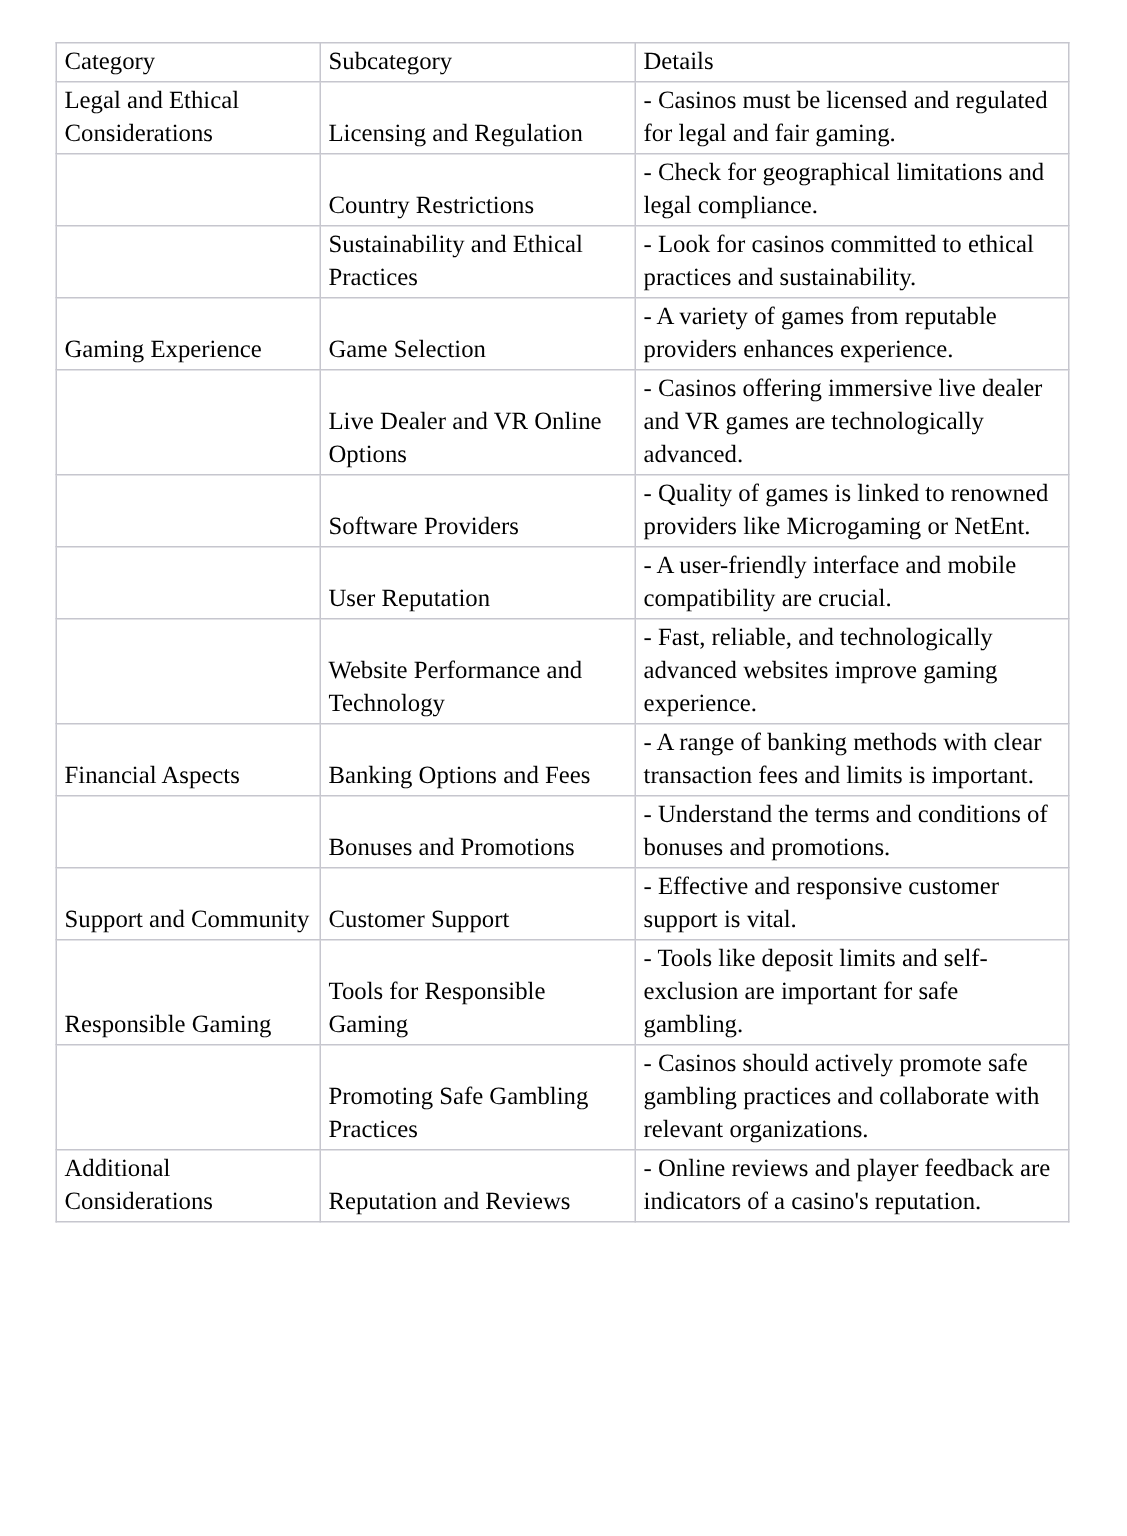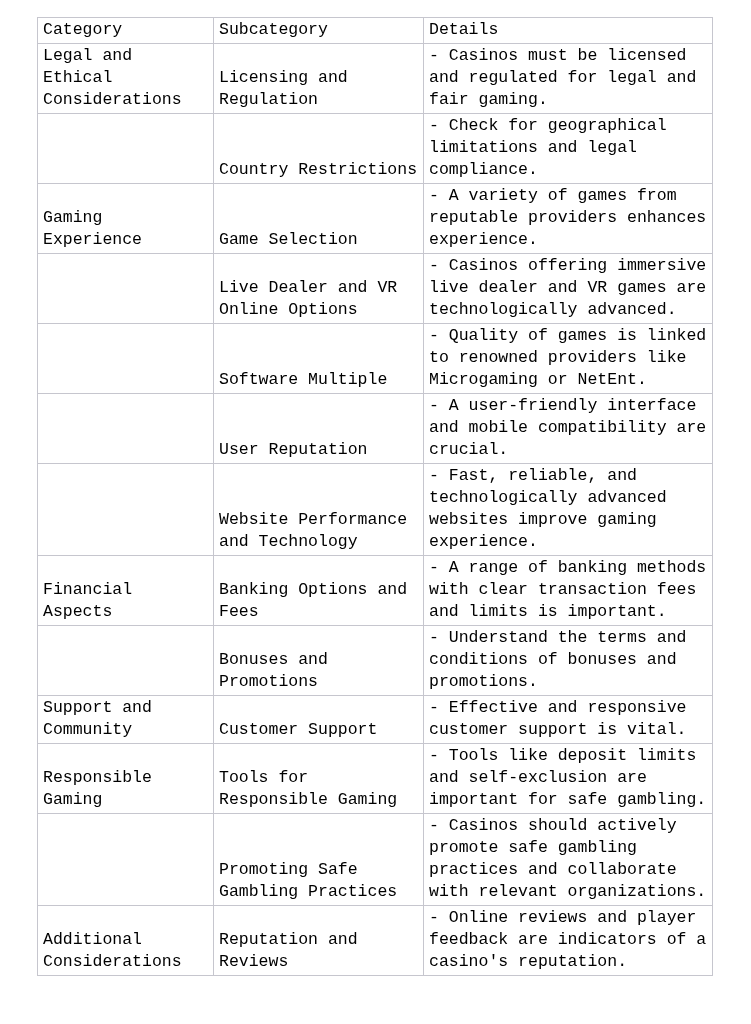--- a/index.html
+++ b/index.html
@@ -11,22 +11,21 @@
   html, body {
     width: 751px;
     height: 1024px;
     background: var(--page-bg);
     font-family: "Liberation Serif", "DejaVu Serif", serif;
     color: var(--text-color);
   }
   .table-wrap {
     position: absolute;
     left: 37px;
-    top: 17px;
-    font-family: Liberation Mono, monospace;
+    top: 28px;
   }
   table.data-table {
     border-collapse: collapse;
     table-layout: fixed;
     width: 675px;
     font-size: 16.5px;
     line-height: 22px;
   }
   col.col-category   { width: 176px; }
   col.col-subcategory{ width: 210px; }
@@ -67,32 +66,37 @@
     <td>Legal and Ethical Considerations</td>
     <td>Licensing and Regulation</td>
     <td>- Casinos must be licensed and regulated for legal and fair gaming.</td>
   </tr>
         <tr>
     <td></td>
     <td>Country Restrictions</td>
     <td>- Check for geographical limitations and legal compliance.</td>
   </tr>
         <tr>
+    <td></td>
+    <td>Sustainability and Ethical Practices</td>
+    <td>- Look for casinos committed to ethical practices and sustainability.</td>
+  </tr>
+        <tr>
     <td>Gaming Experience</td>
     <td>Game Selection</td>
     <td>- A variety of games from reputable providers enhances experience.</td>
   </tr>
         <tr>
     <td></td>
     <td>Live Dealer and VR Online Options</td>
     <td>- Casinos offering immersive live dealer and VR games are technologically advanced.</td>
   </tr>
         <tr>
     <td></td>
-    <td>Software Multiple</td>
+    <td>Software Providers</td>
     <td>- Quality of games is linked to renowned providers like Microgaming or NetEnt.</td>
   </tr>
         <tr>
     <td></td>
     <td>User Reputation</td>
     <td>- A user-friendly interface and mobile compatibility are crucial.</td>
   </tr>
         <tr>
     <td></td>
     <td>Website Performance and Technology</td>

